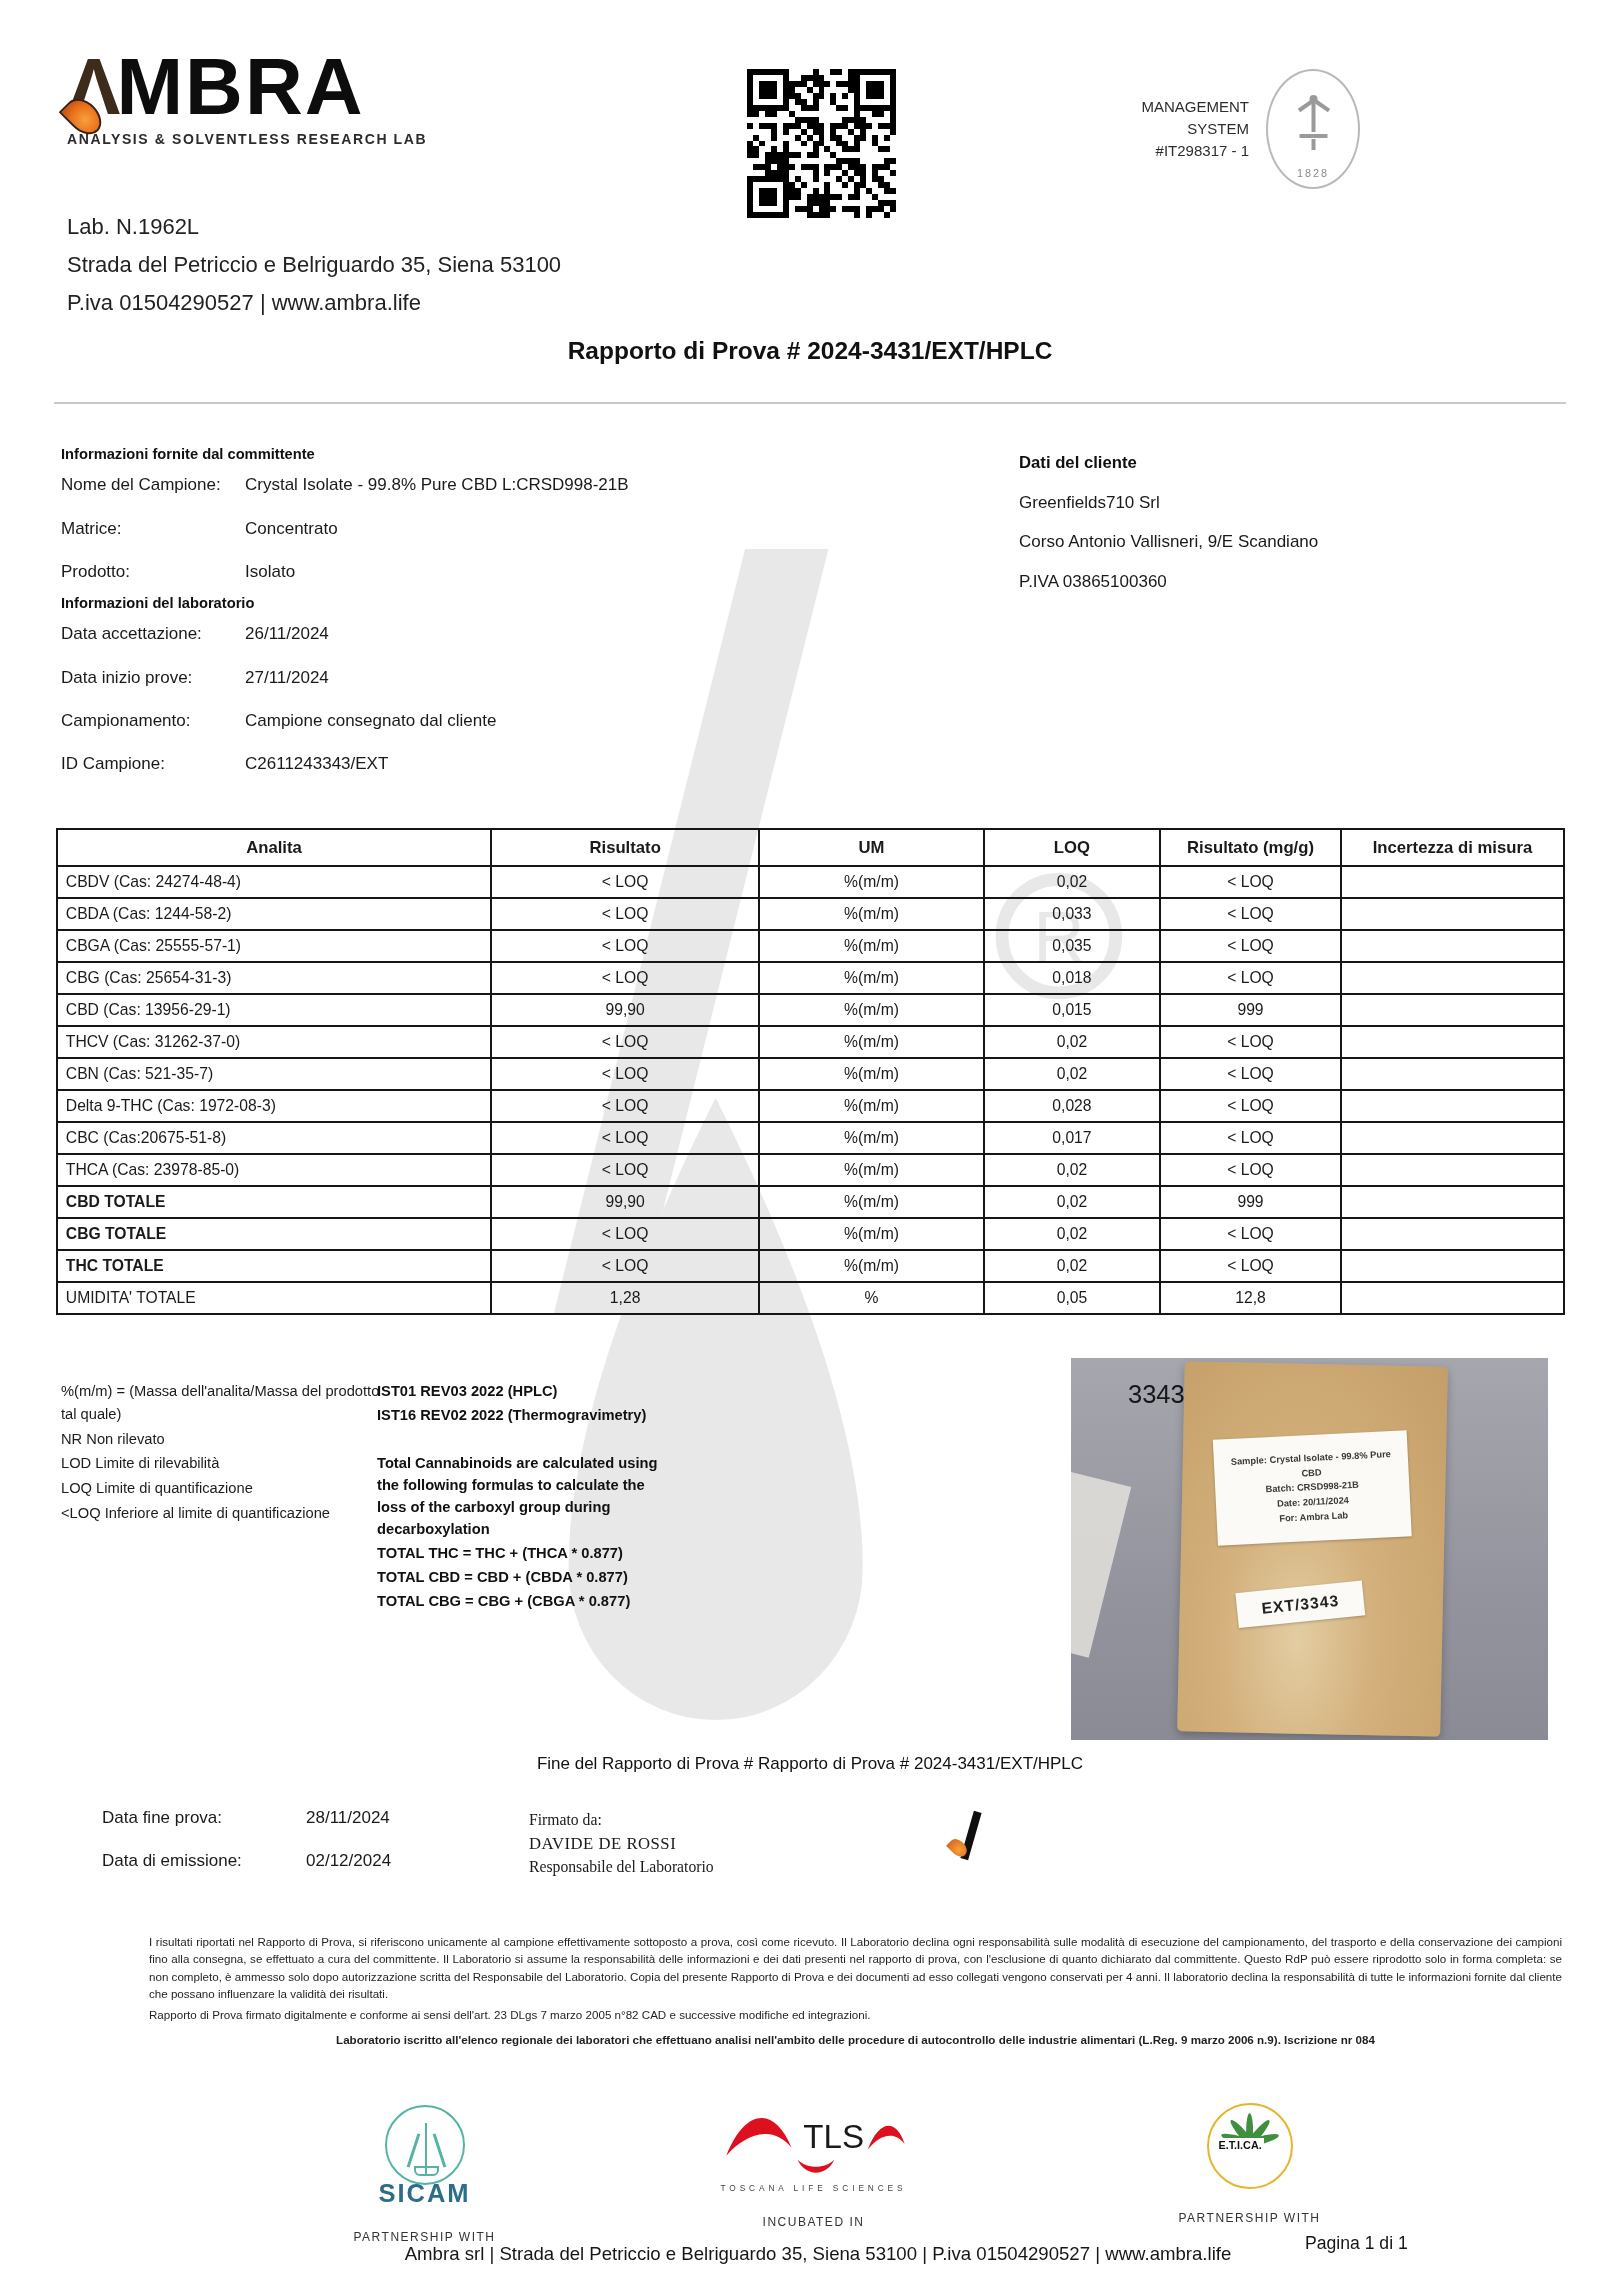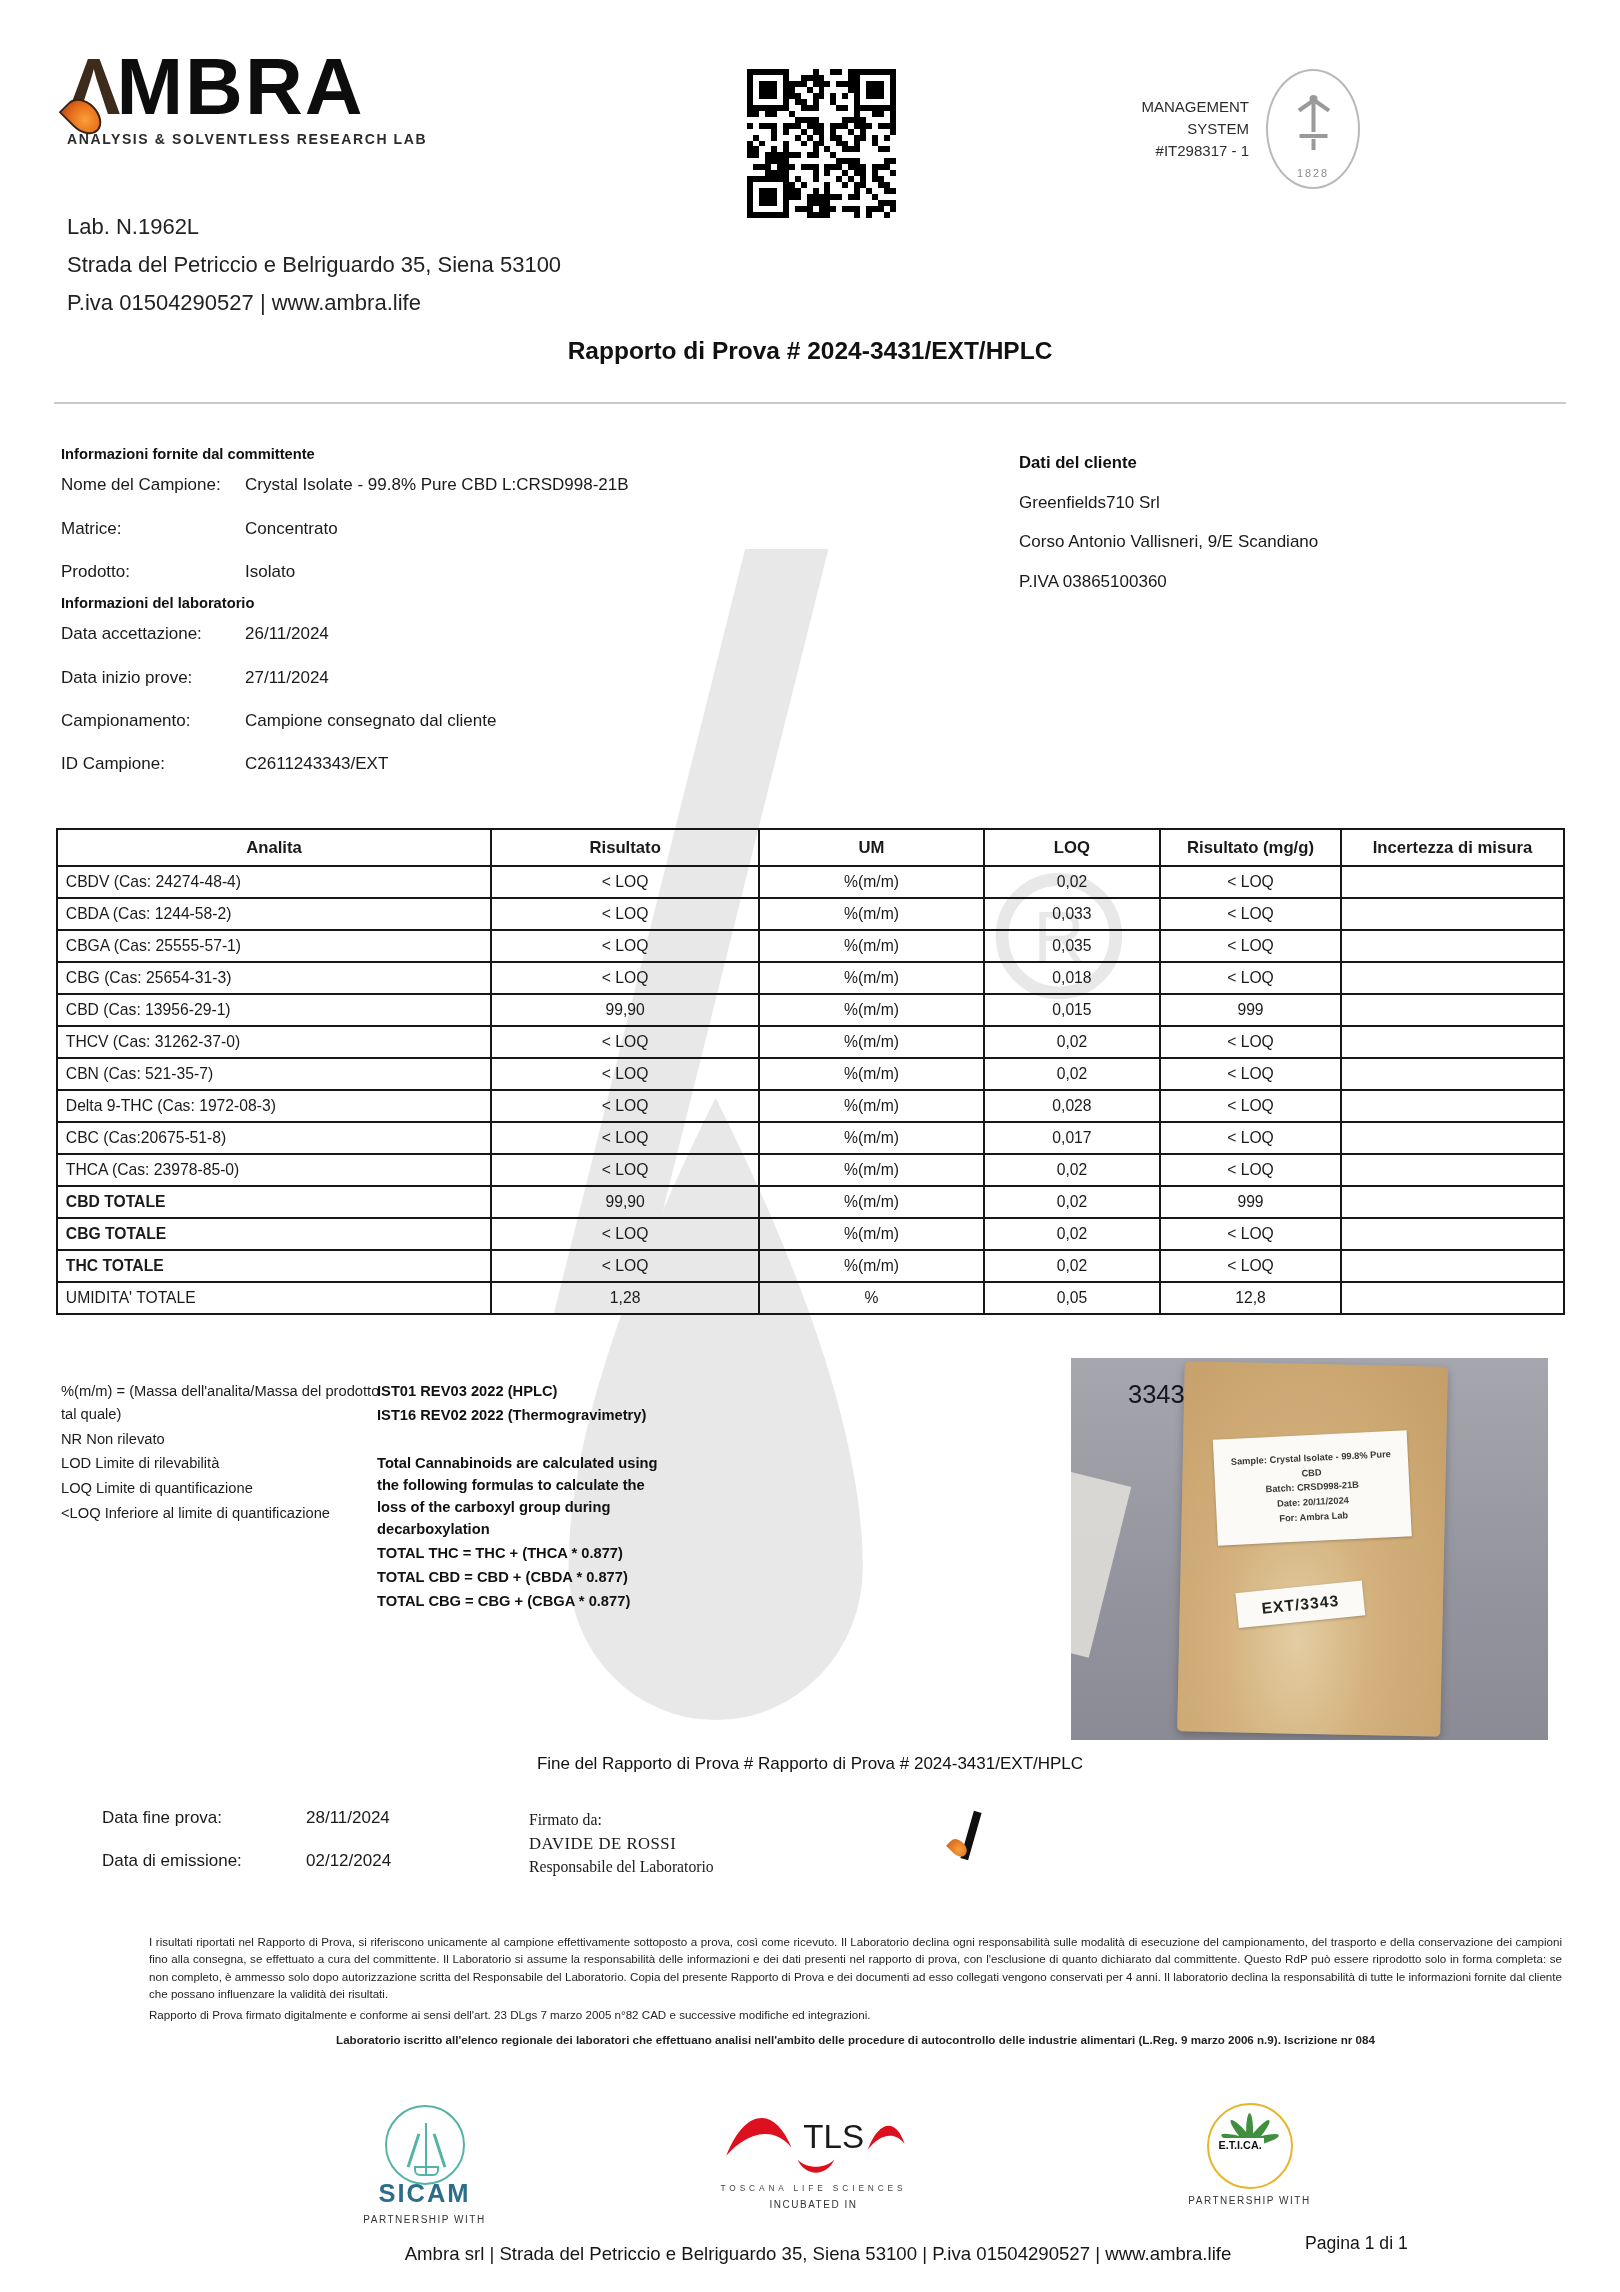--- a/index.html
+++ b/index.html
@@ -96,21 +96,21 @@
   .sig-slash { position:absolute; left:23.5px; top:2px; width:7.8px; height:49px; background:#0f0f0f; transform:rotate(16deg); }
   .sig-drop { position:absolute; left:7.8px; top:29px; width:13.7px; height:19.6px; background:radial-gradient(circle at 45% 60%, #f9a03a, #d2601a); border-radius:0 50% 50% 50%; transform:rotate(-45deg); }
 
   
   .legal { left:149px; top:1933px; width:1413px; font-size:11.6px; line-height:1.5; text-align:justify; color:#1f1f1f; }
   .legal .para2 { margin-top:3.9px; text-align:left; }
   .legal .para3 { margin-top:7px; font-weight:700; text-align:center; }
 
   
   .partner { text-align:center; }
-  .p-caption { font-size:10px; letter-spacing:1.5px; color:#333; margin-top:6px; }
+  .p-caption { font-size:12px; letter-spacing:1.5px; color:#333; margin-top:22px; }
   .sicam { left:351px; top:2105px; width:147px; }
   .sicam-circle { margin:0 auto; width:80px; height:80px; border:2.9px solid #55b3a6; border-radius:50%; position:relative; }
   .sicam-circle i { position:absolute; background:#55b3a6; }
   .sicam-stem  { left:38px; top:15.7px; width:2.9px; height:51px; }
   .sicam-l1 { left:25.5px; top:25.5px; width:2.9px; height:35px; transform:rotate(18deg); }
   .sicam-l2 { left:51px; top:25.5px; width:2.9px; height:35px; transform:rotate(-18deg); }
   .sicam-pot { left:27.4px; top:59px; width:25.5px; height:9.8px; border:2px solid #55b3a6; background:transparent !important; border-radius:0 0 5.9px 5.9px; }
   .sicam-name { font-size:25.5px; font-weight:700; color:#2c6e8a; letter-spacing:2px; margin-top:-5.9px; }
   .tls { left:686px; top:2105px; width:255px; }
   .tls svg { display:block; margin:0 auto; }

